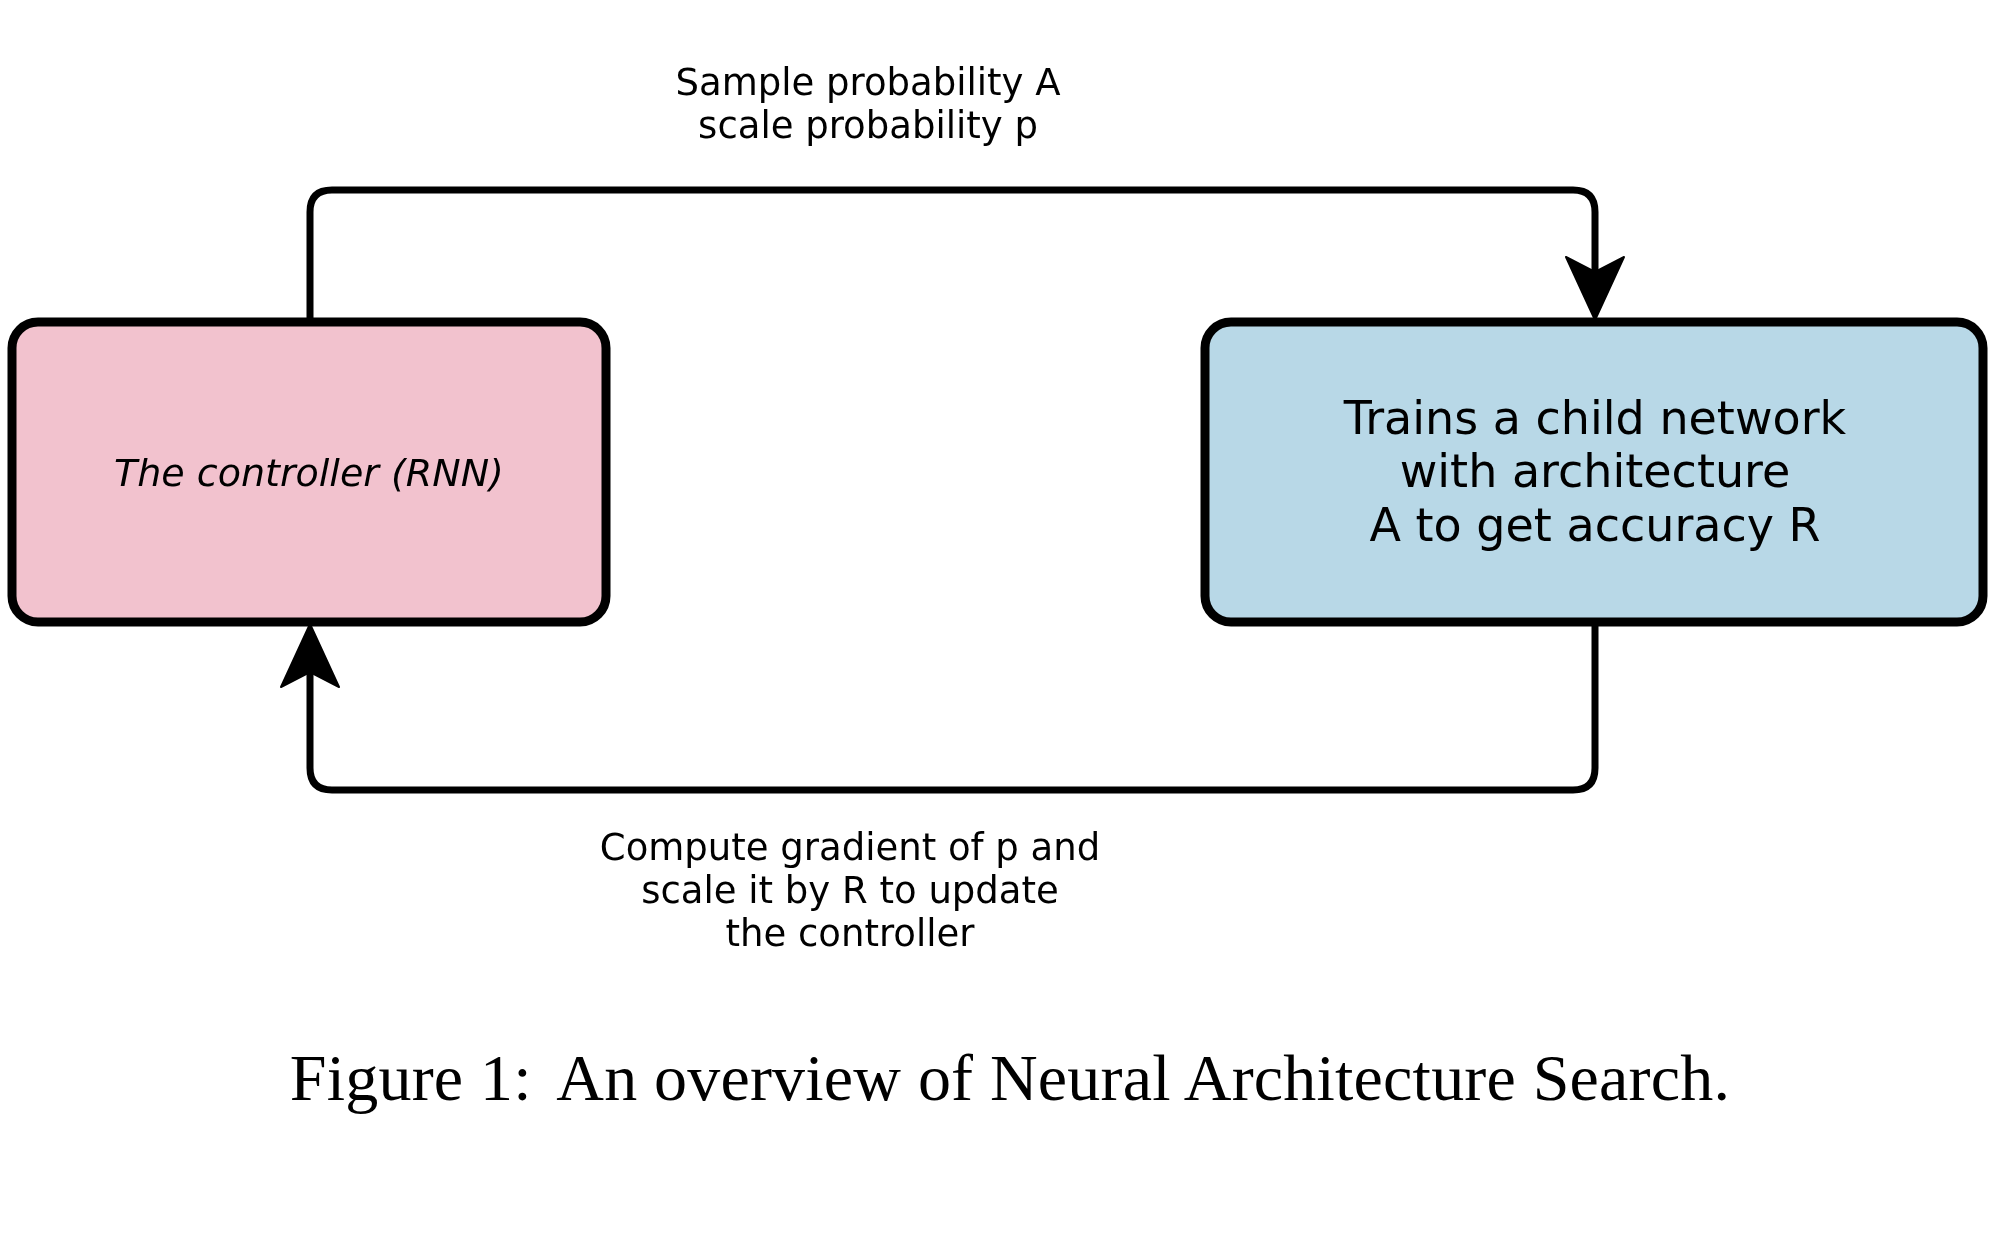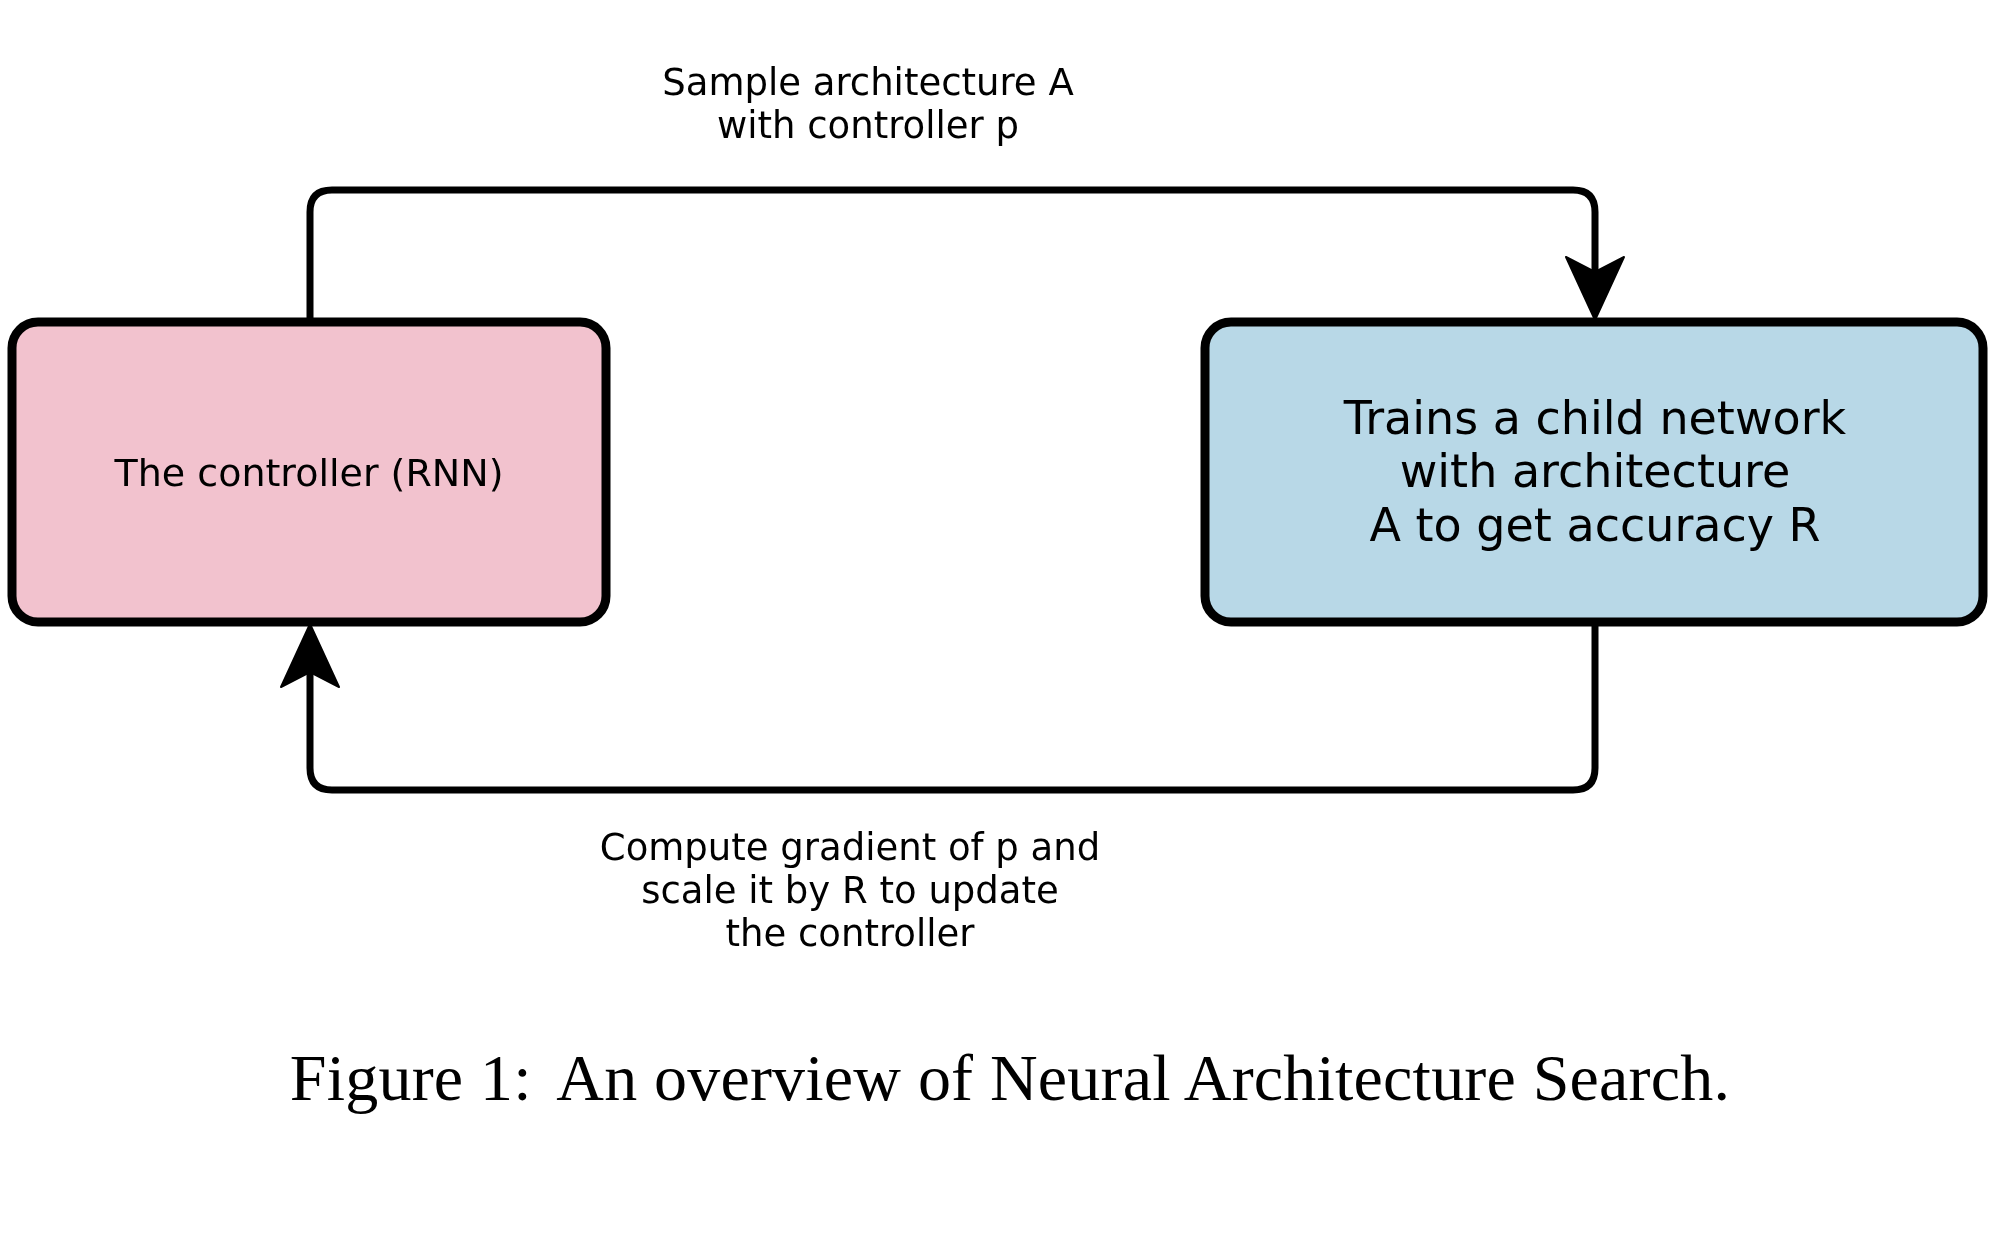--- a/index.html
+++ b/index.html
@@ -57,20 +57,21 @@
     top: 827px;
     width: 840px;
     font-size: 37px;
   }
 
   #controller-text {
     left: 12px;
     top: 451px;
     width: 594px;
     font-size: 38px;
+    font-style: italic;
   }
 
   #child-text {
     left: 1205px;
     top: 392px;
     width: 780px;
     font-size: 46px;
   }
 
   #figure-caption {
@@ -99,22 +100,22 @@
     <g>
       <path d="M 1595 622 L 1595 768 Q 1595 790 1573 790 L 332 790 Q 310 790 310 768 L 310 662" fill="none" stroke="#000000" stroke-width="7" stroke-linecap="butt"></path>
       <path d="M 310 624 L 281 687 L 310 672 L 339 687 Z" fill="#000000" stroke="#000000" stroke-width="2" stroke-linejoin="round"></path>
     </g>
 
     <rect x="12" y="322" width="594" height="300" rx="26" ry="26" fill="#f2c2ce" stroke="#000000" stroke-width="9"></rect>
 
     <rect x="1205" y="322" width="778" height="300" rx="26" ry="26" fill="#b8d8e7" stroke="#000000" stroke-width="9"></rect>
   </svg>
 
-  <div class="txt" id="label-top"><span>Sample architecture A</span>
-<span>with controller p</span></div>
+  <div class="txt" id="label-top"><span>Sample probability A</span>
+<span>scale probability p</span></div>
 
   <div class="txt" id="controller-text">The controller (RNN)</div>
 
   <div class="txt" id="child-text"><span>Trains a child network</span>
 <span>with architecture</span>
 <span>A to get accuracy R</span></div>
 
   <div class="txt" id="label-bottom"><span>Compute gradient of p and</span>
 <span>scale it by R to update</span>
 <span>the controller</span></div>

